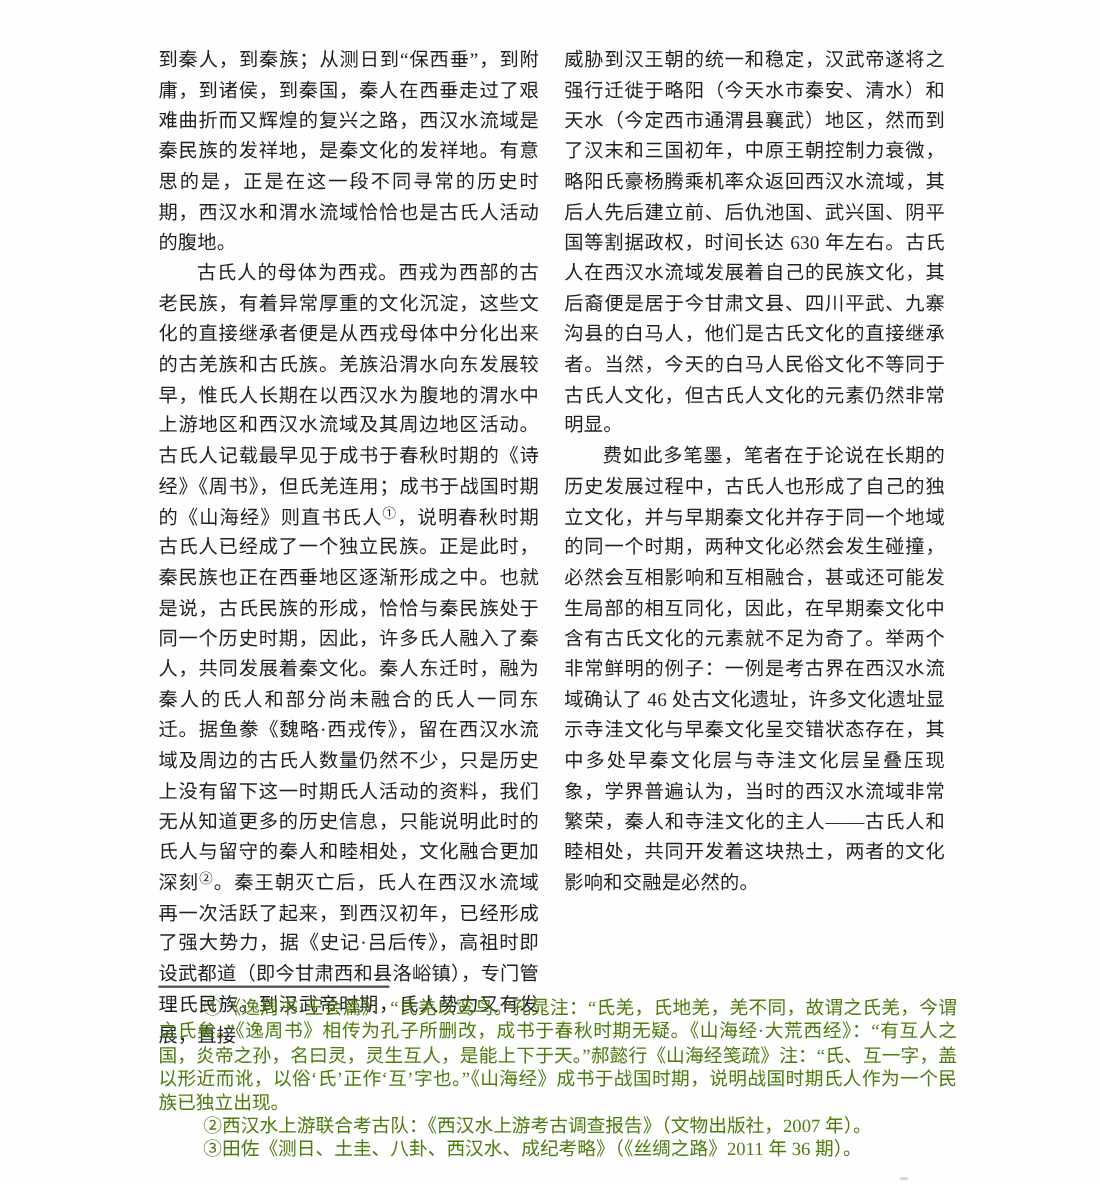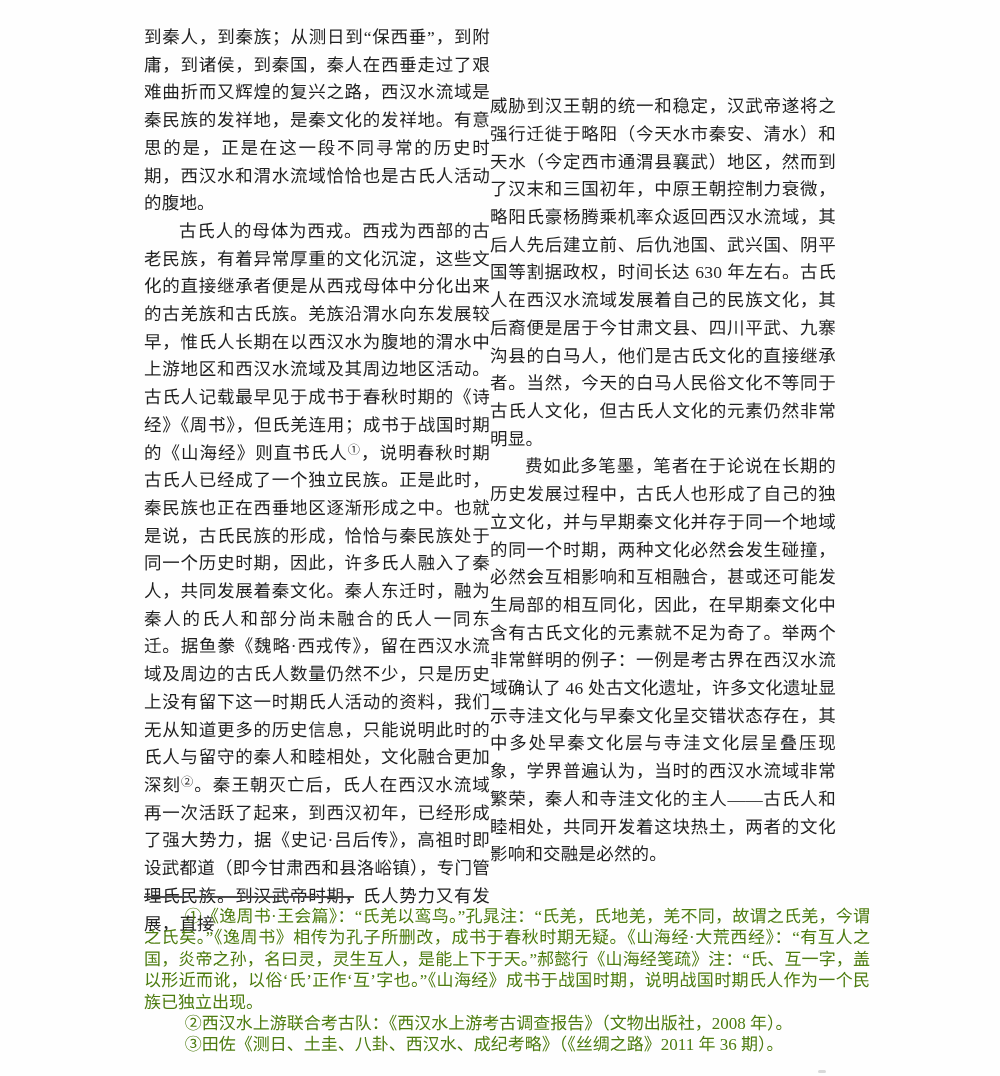--- a/index.html
+++ b/index.html
@@ -7,25 +7,25 @@
     position: relative;
     width: 1000px;
     height: 1076px;
     background: #fefefe;
     font-family: "Liberation Serif", serif;
     color: #1f1f1f;
     overflow: hidden;
   }
   .columns {
     position: absolute;
-    top: 24px;
+    top: 41px;
     left: 144px;
     width: 715px;
     display: flex;
-    align-items: center;
+    gap: 23px;
   }
   .col {
     width: 346px;
     font-size: 17.5px;
     line-height: 27.7px;
     text-align: justify;
     text-justify: inter-character;
     letter-spacing: 0.2px;
   }
   .col p {
@@ -84,19 +84,19 @@
     <div class="col">
       <p class="cont has-refs">威胁到汉王朝的统一和稳定，汉武帝遂将之强行迁徙于略阳（今天水市秦安、清水）和天水（今定西市通渭县襄武）地区，然而到了汉末和三国初年，中原王朝控制力衰微，略阳氏豪杨腾乘机率众返回西汉水流域，其后人先后建立前、后仇池国、武兴国、阴平国等割据政权，时间长达 630 年左右。古氏人在西汉水流域发展着自己的民族文化，其后裔便是居于今甘肃文县、四川平武、九寨沟县的白马人，他们是古氏文化的直接继承者。当然，今天的白马人民俗文化不等同于古氏人文化，但古氏人文化的元素仍然非常明显。</p>
       <p class="has-refs">费如此多笔墨，笔者在于论说在长期的历史发展过程中，古氏人也形成了自己的独立文化，并与早期秦文化并存于同一个地域的同一个时期，两种文化必然会发生碰撞，必然会互相影响和互相融合，甚或还可能发生局部的相互同化，因此，在早期秦文化中含有古氏文化的元素就不足为奇了。举两个非常鲜明的例子：一例是考古界在西汉水流域确认了 46 处古文化遗址，许多文化遗址显示寺洼文化与早秦文化呈交错状态存在，其中多处早秦文化层与寺洼文化层呈叠压现象，学界普遍认为，当时的西汉水流域非常繁荣，秦人和寺洼文化的主人——古氏人和睦相处，共同开发着这块热土，两者的文化影响和交融是必然的。</p>
     </div>
   </div>
 
   <div class="footnote-rule"></div>
 
   <div class="footnotes">
     <p><span>①</span><span>《逸周书·王会篇》：“氏羌以鸾鸟。”孔晁注：“氏羌，氏地羌，羌不同，故谓之氏羌，今谓之氏矣。”《逸周书》相传为孔子所删改，成书于春秋时期无疑。《山海经·大荒西经》：“有互人之国，炎帝之孙，名曰灵，灵生互人，是能上下于天。”郝懿行《山海经笺疏》注：“氏、互一字，盖以形近而讹，以俗‘氏’正作‘互’字也。”《山海经》成书于战国时期，说明战国时期氏人作为一个民族已独立出现。</span></p>
-    <p><span>②</span><span>西汉水上游联合考古队：《西汉水上游考古调查报告》（文物出版社，2008 年）。</span></p>
+    <p><span>②</span><span>西汉水上游联合考古队：《西汉水上游考古调查报告》（文物出版社，2007 年）。</span></p>
     <p><span>③</span><span>田佐《测日、土圭、八卦、西汉水、成纪考略》（《丝绸之路》2011 年 36 期）。</span></p>
   </div>
 
   <div class="scan-speck"></div>
 
 </div>
 
 </body></html>

